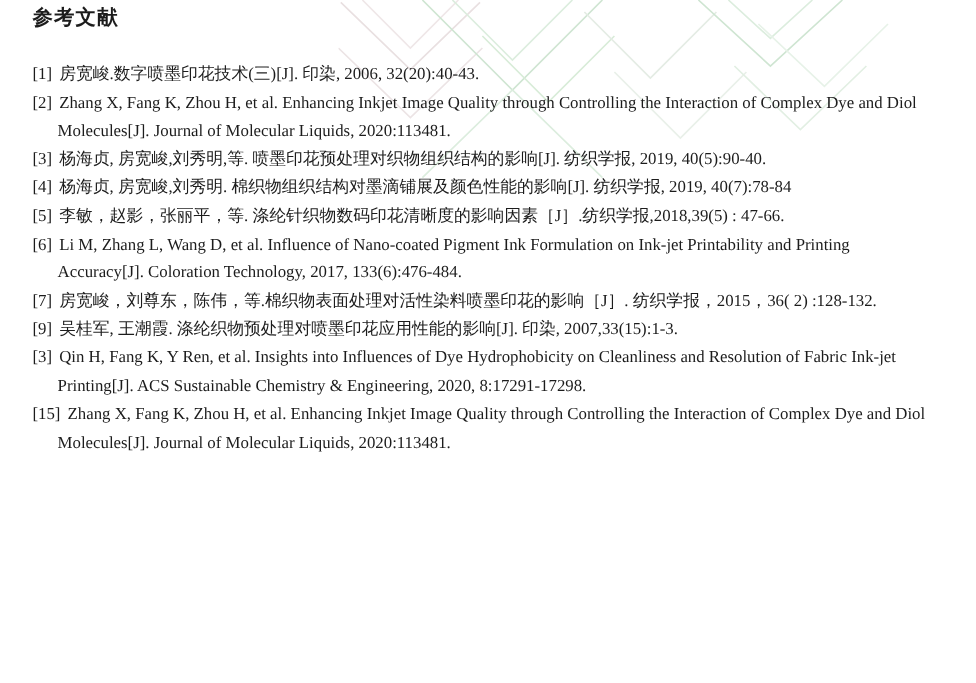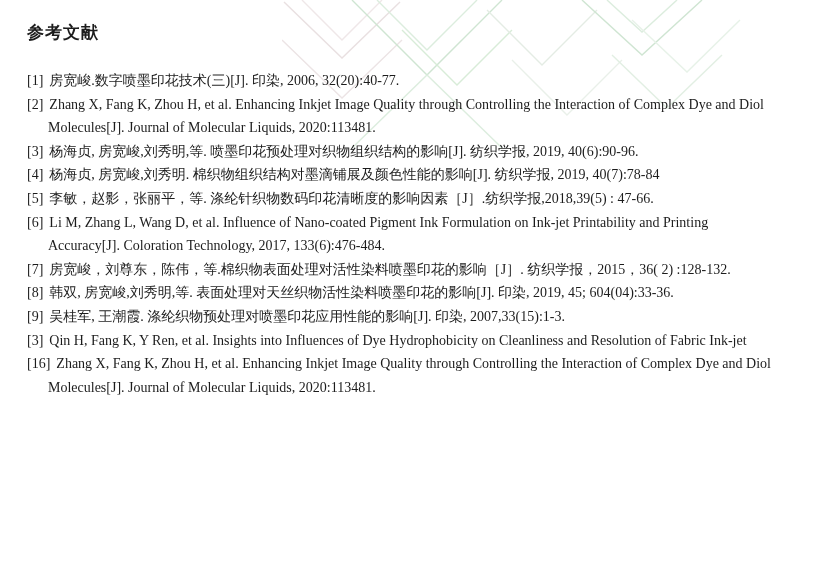--- a/index.html
+++ b/index.html
@@ -18,21 +18,21 @@
   .watermark {
     position: absolute;
     left: 282px;
     top: 0;
     width: 460px;
     height: 150px;
     pointer-events: none;
   }
   .content {
     position: relative;
-    padding: 21px 6px 0 27px;
+    padding: 3px 6px 0 27px;
     font-family: Liberation Serif, serif;
   }
   .heading {
     font-size: 17px;
     font-weight: bold;
     margin: 0 0 25px 0;
     letter-spacing: 1px;
   }
   .ref-list {
     width: 780px;
@@ -73,51 +73,49 @@
     <path d="M325,0 L360,32 L395,0" stroke="#dcedde"></path>
     <path d="M330,55 L385,108 L440,55" stroke="#e2efe3"></path>
     <path d="M350,20 L405,72 L458,20" stroke="#e7f2e8"></path>
   </g>
 </svg>
 
 <div class="content">
   <h1 class="heading">参考文献</h1>
   <div class="ref-list" id="ref-list">
       <div class="ref">
-        <div class="ref-line first"><span class="ref-label">[1]</span><span class="ref-text">房宽峻.数字喷墨印花技术(三)[J]. 印染, 2006, 32(20):40-77.</span></div>
+        <div class="ref-line first"><span class="ref-label">[1]</span><span class="ref-text">房宽峻.数字喷墨印花技术(三)[J]. 印染, 2006, 32(20):40-43.</span></div>
       </div>
       <div class="ref">
         <div class="ref-line first"><span class="ref-label">[2]</span><span class="ref-text">Zhang X, Fang K, Zhou H, et al. Enhancing Inkjet Image Quality through Controlling the Interaction of Complex Dye and Diol</span></div>
         <div class="ref-line cont">Molecules[J]. Journal of Molecular Liquids, 2020:113481.</div>
       </div>
       <div class="ref">
-        <div class="ref-line first"><span class="ref-label">[3]</span><span class="ref-text">杨海贞, 房宽峻,刘秀明,等. 喷墨印花预处理对织物组织结构的影响[J]. 纺织学报, 2019, 40(6):90-96.</span></div>
+        <div class="ref-line first"><span class="ref-label">[3]</span><span class="ref-text">杨海贞, 房宽峻,刘秀明,等. 喷墨印花预处理对织物组织结构的影响[J]. 纺织学报, 2019, 40(5):90-40.</span></div>
       </div>
       <div class="ref">
         <div class="ref-line first"><span class="ref-label">[4]</span><span class="ref-text">杨海贞, 房宽峻,刘秀明. 棉织物组织结构对墨滴铺展及颜色性能的影响[J]. 纺织学报, 2019, 40(7):78-84</span></div>
       </div>
       <div class="ref">
         <div class="ref-line first"><span class="ref-label">[5]</span><span class="ref-text">李敏，赵影，张丽平，等. 涤纶针织物数码印花清晰度的影响因素［J］.纺织学报,2018,39(5) : 47-66.</span></div>
       </div>
       <div class="ref">
         <div class="ref-line first"><span class="ref-label">[6]</span><span class="ref-text">Li M, Zhang L, Wang D, et al. Influence of Nano-coated Pigment Ink Formulation on Ink-jet Printability and Printing</span></div>
         <div class="ref-line cont">Accuracy[J]. Coloration Technology, 2017, 133(6):476-484.</div>
       </div>
       <div class="ref">
         <div class="ref-line first"><span class="ref-label">[7]</span><span class="ref-text">房宽峻，刘尊东，陈伟，等.棉织物表面处理对活性染料喷墨印花的影响［J］. 纺织学报，2015，36( 2) :128-132.</span></div>
       </div>
       <div class="ref">
-        <div class="ref-line first"><span class="ref-label">[8]</span><span class="ref-text">韩双, 房宽峻,刘秀明,等. 表面处理对天丝织物活性染料喷墨印花的影响[J]. 印染, 2019, 45; 604(04):33-36.</span></div>
-      </div>
-      <div class="ref">
         <div class="ref-line first"><span class="ref-label">[9]</span><span class="ref-text">吴桂军, 王潮霞. 涤纶织物预处理对喷墨印花应用性能的影响[J]. 印染, 2007,33(15):1-3.</span></div>
       </div>
       <div class="ref">
         <div class="ref-line first"><span class="ref-label">[3]</span><span class="ref-text">Qin H, Fang K, Y Ren, et al. Insights into Influences of Dye Hydrophobicity on Cleanliness and Resolution of Fabric Ink-jet</span></div>
+        <div class="ref-line cont">Printing[J]. ACS Sustainable Chemistry &amp; Engineering, 2020, 8:17291-17298.</div>
       </div>
       <div class="ref">
       </div>
       <div class="ref">
-        <div class="ref-line first"><span class="ref-label">[16]</span><span class="ref-text">Zhang X, Fang K, Zhou H, et al. Enhancing Inkjet Image Quality through Controlling the Interaction of Complex Dye and Diol</span></div>
+        <div class="ref-line first"><span class="ref-label">[15]</span><span class="ref-text">Zhang X, Fang K, Zhou H, et al. Enhancing Inkjet Image Quality through Controlling the Interaction of Complex Dye and Diol</span></div>
         <div class="ref-line cont">Molecules[J]. Journal of Molecular Liquids, 2020:113481.</div>
       </div>
     </div>
 </div>
 
 </body></html>

